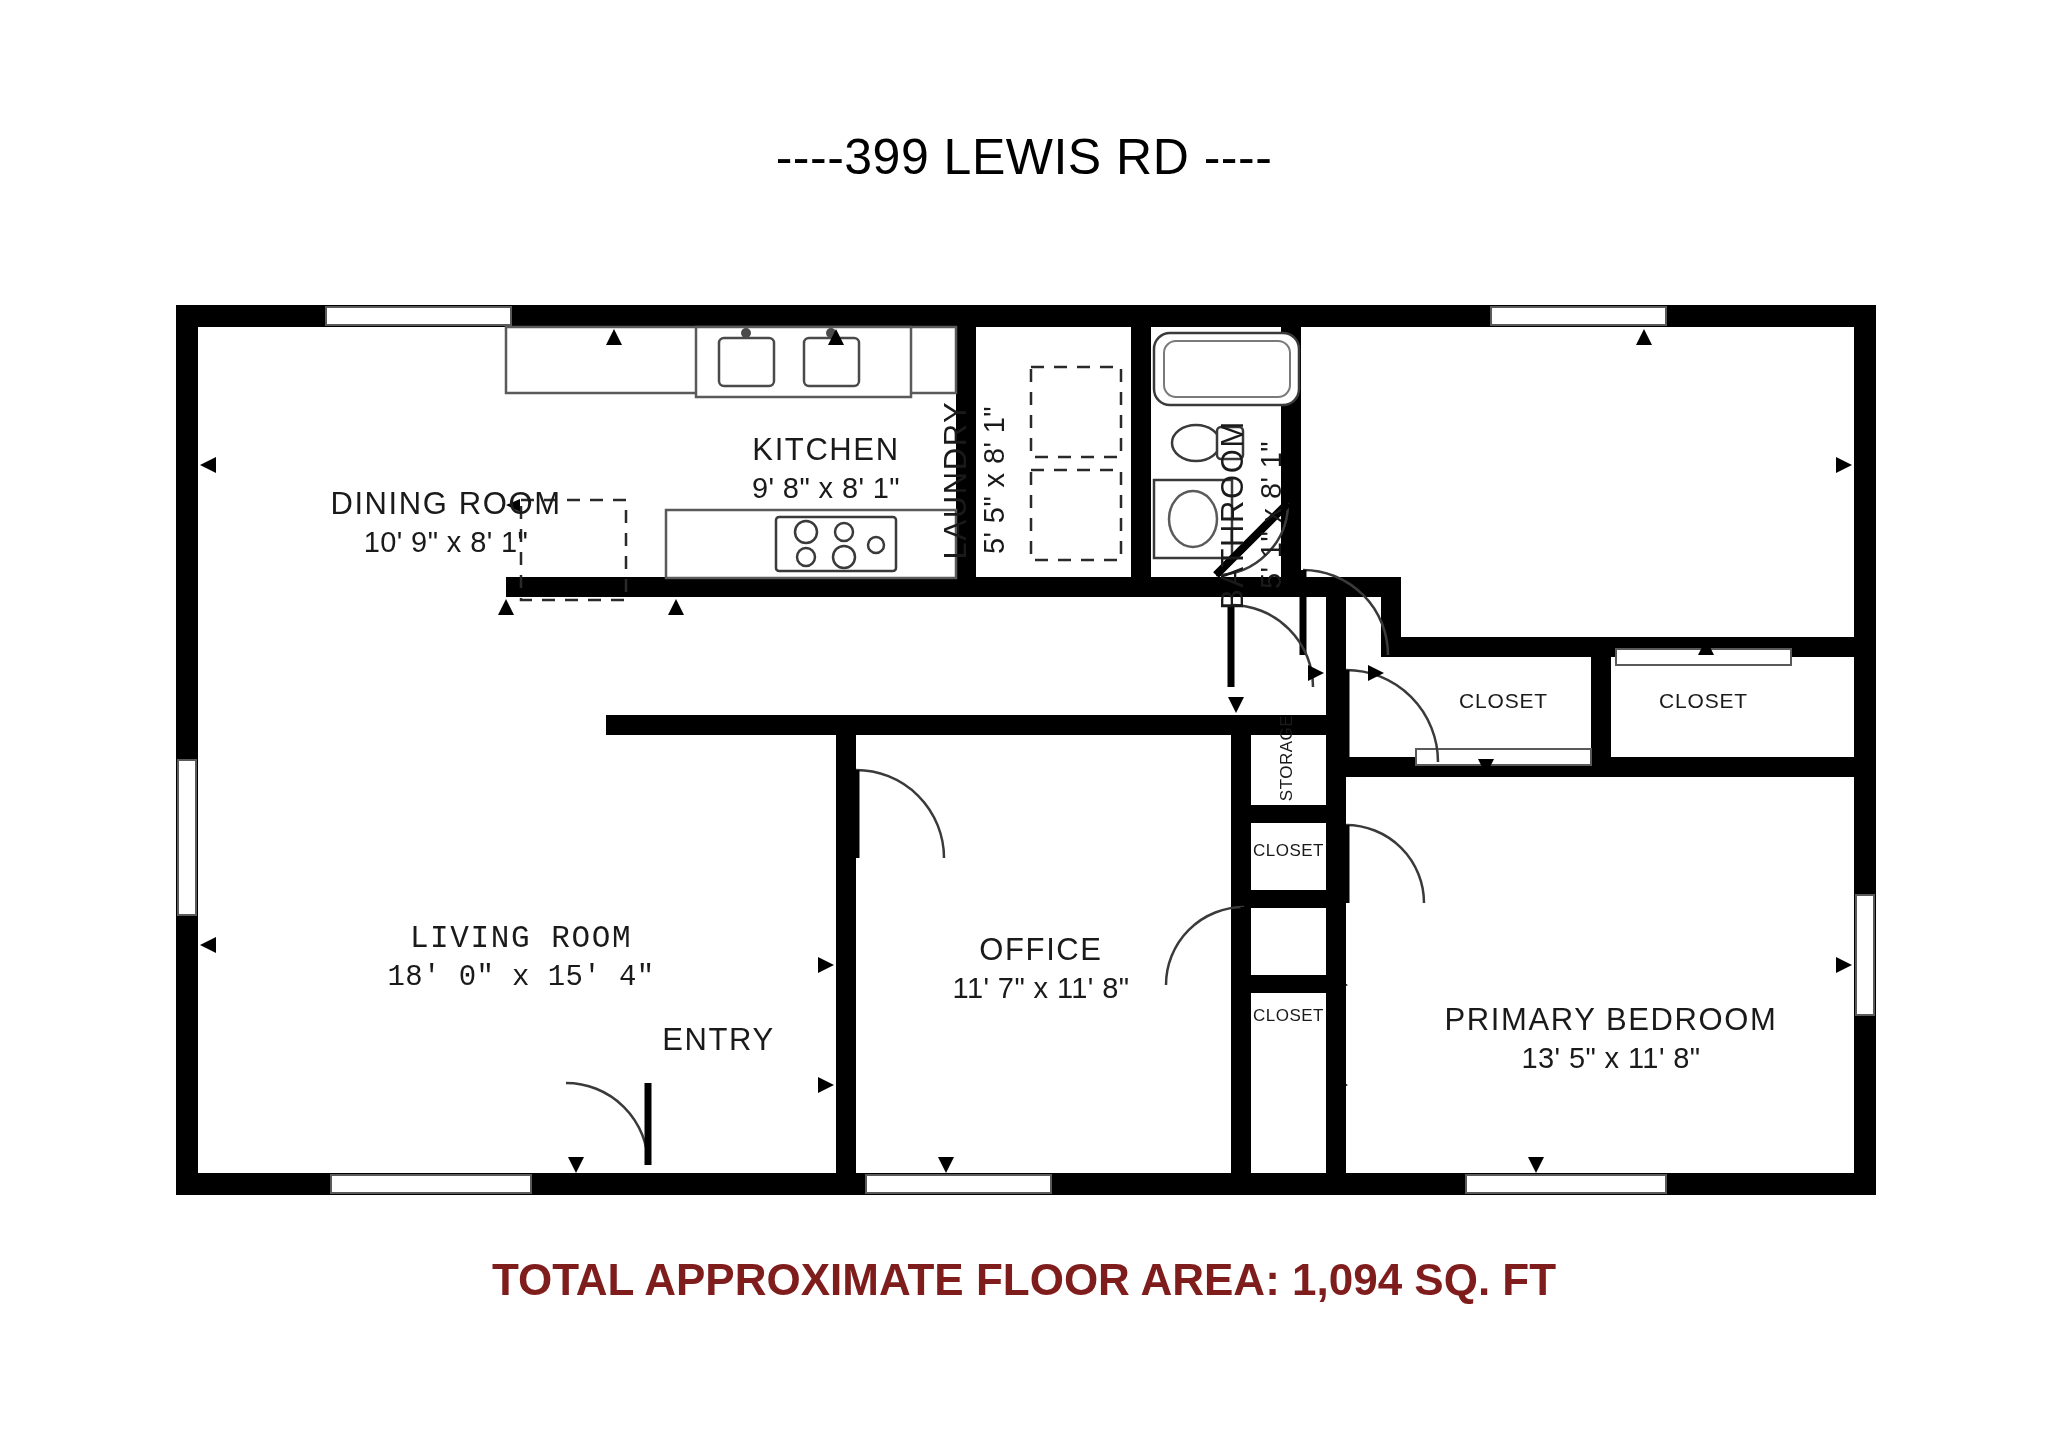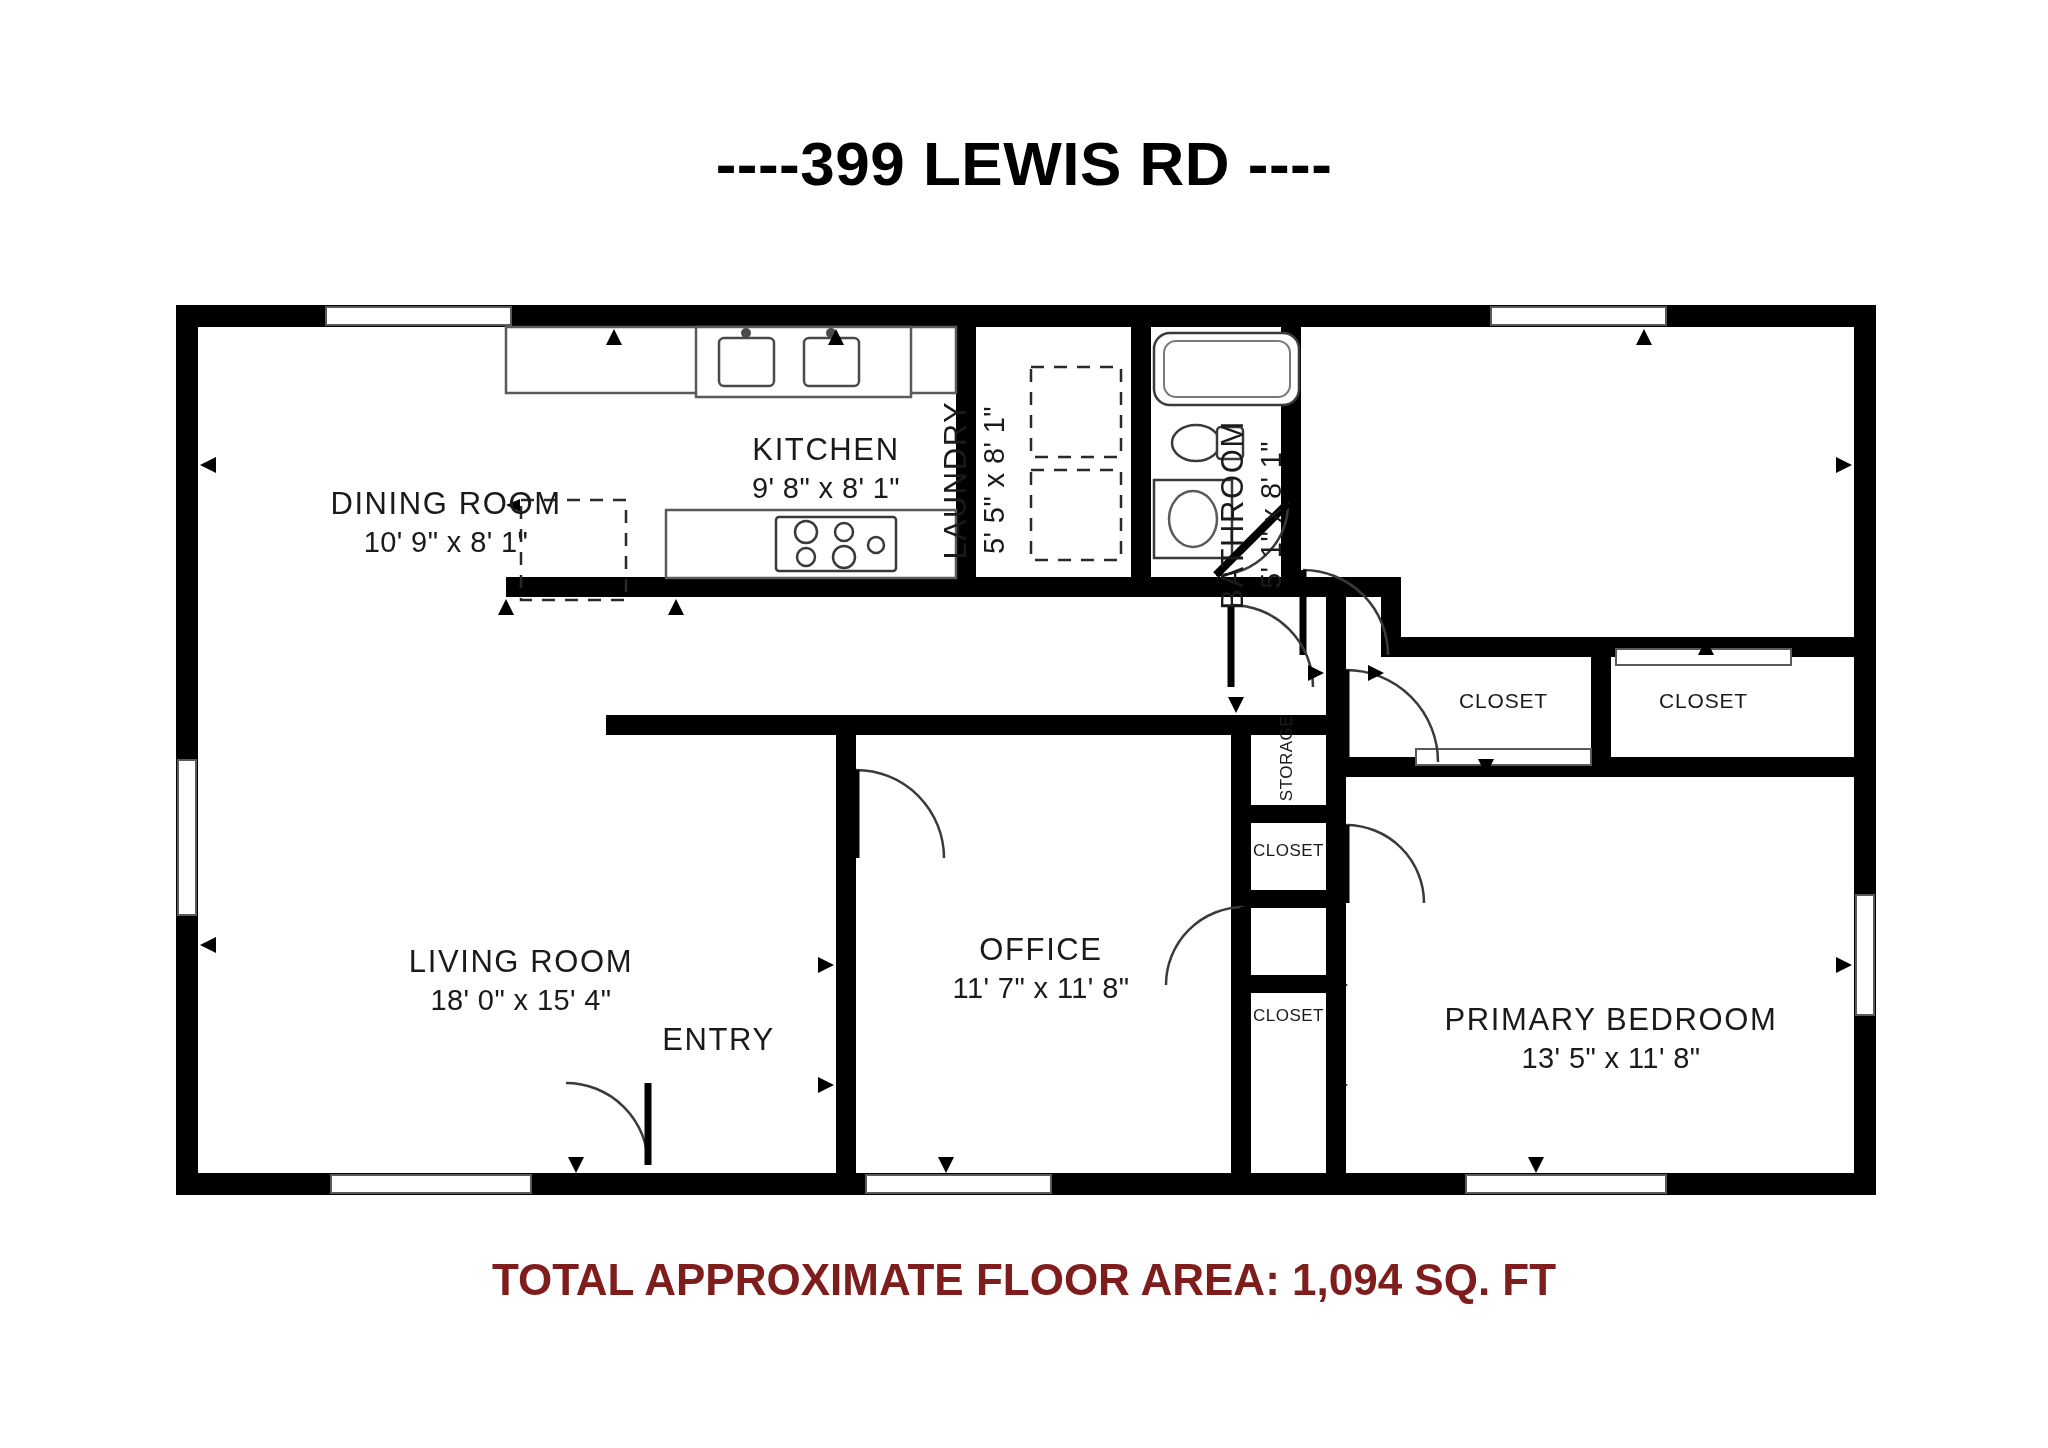--- a/index.html
+++ b/index.html
@@ -13,22 +13,22 @@
     position: relative;
     width: 2048px; height: 1448px;
     background: #ffffff;
   }
 
   
   #title {
     position: absolute;
     top: 128px; left: 0; width: 2048px;
     text-align: center;
-    font-size: 62px;
-    font-weight: 700;
+    font-size: 50px;
+    font-weight: 400;
     letter-spacing: 0.5px;
     color: #000;
     white-space: pre;
   }
   #footer {
     position: absolute;
     top: 1255px; left: 0; width: 2048px;
     text-align: center;
     font-size: 44px;
     font-weight: 700;
@@ -272,21 +272,21 @@
       <span class="dm">5' 5" x 8' 1"</span>
     </div>
 
     <div class="lbl rot" style="left:942px; top:180px; width:250px; height:60px;">
       <span class="nm">BATHROOM</span>
       <span class="dm">5' 1" x 8' 1"</span>
     </div>
 
 
 
-    <div class="lbl" style="left:185px; top:637px; width:320px;">
+    <div class="lbl" style="left:185px; top:614px; width:320px;font-family:Liberation Mono, monospace;">
       <span class="nm">LIVING ROOM</span>
       <span class="dm">18' 0" x 15' 4"</span>
     </div>
 
     <div class="lbl" style="left:715px; top:625px; width:300px;">
       <span class="nm">OFFICE</span>
       <span class="dm">11' 7" x 11' 8"</span>
     </div>
 
     <div class="lbl" style="left:1225px; top:695px; width:420px;">

